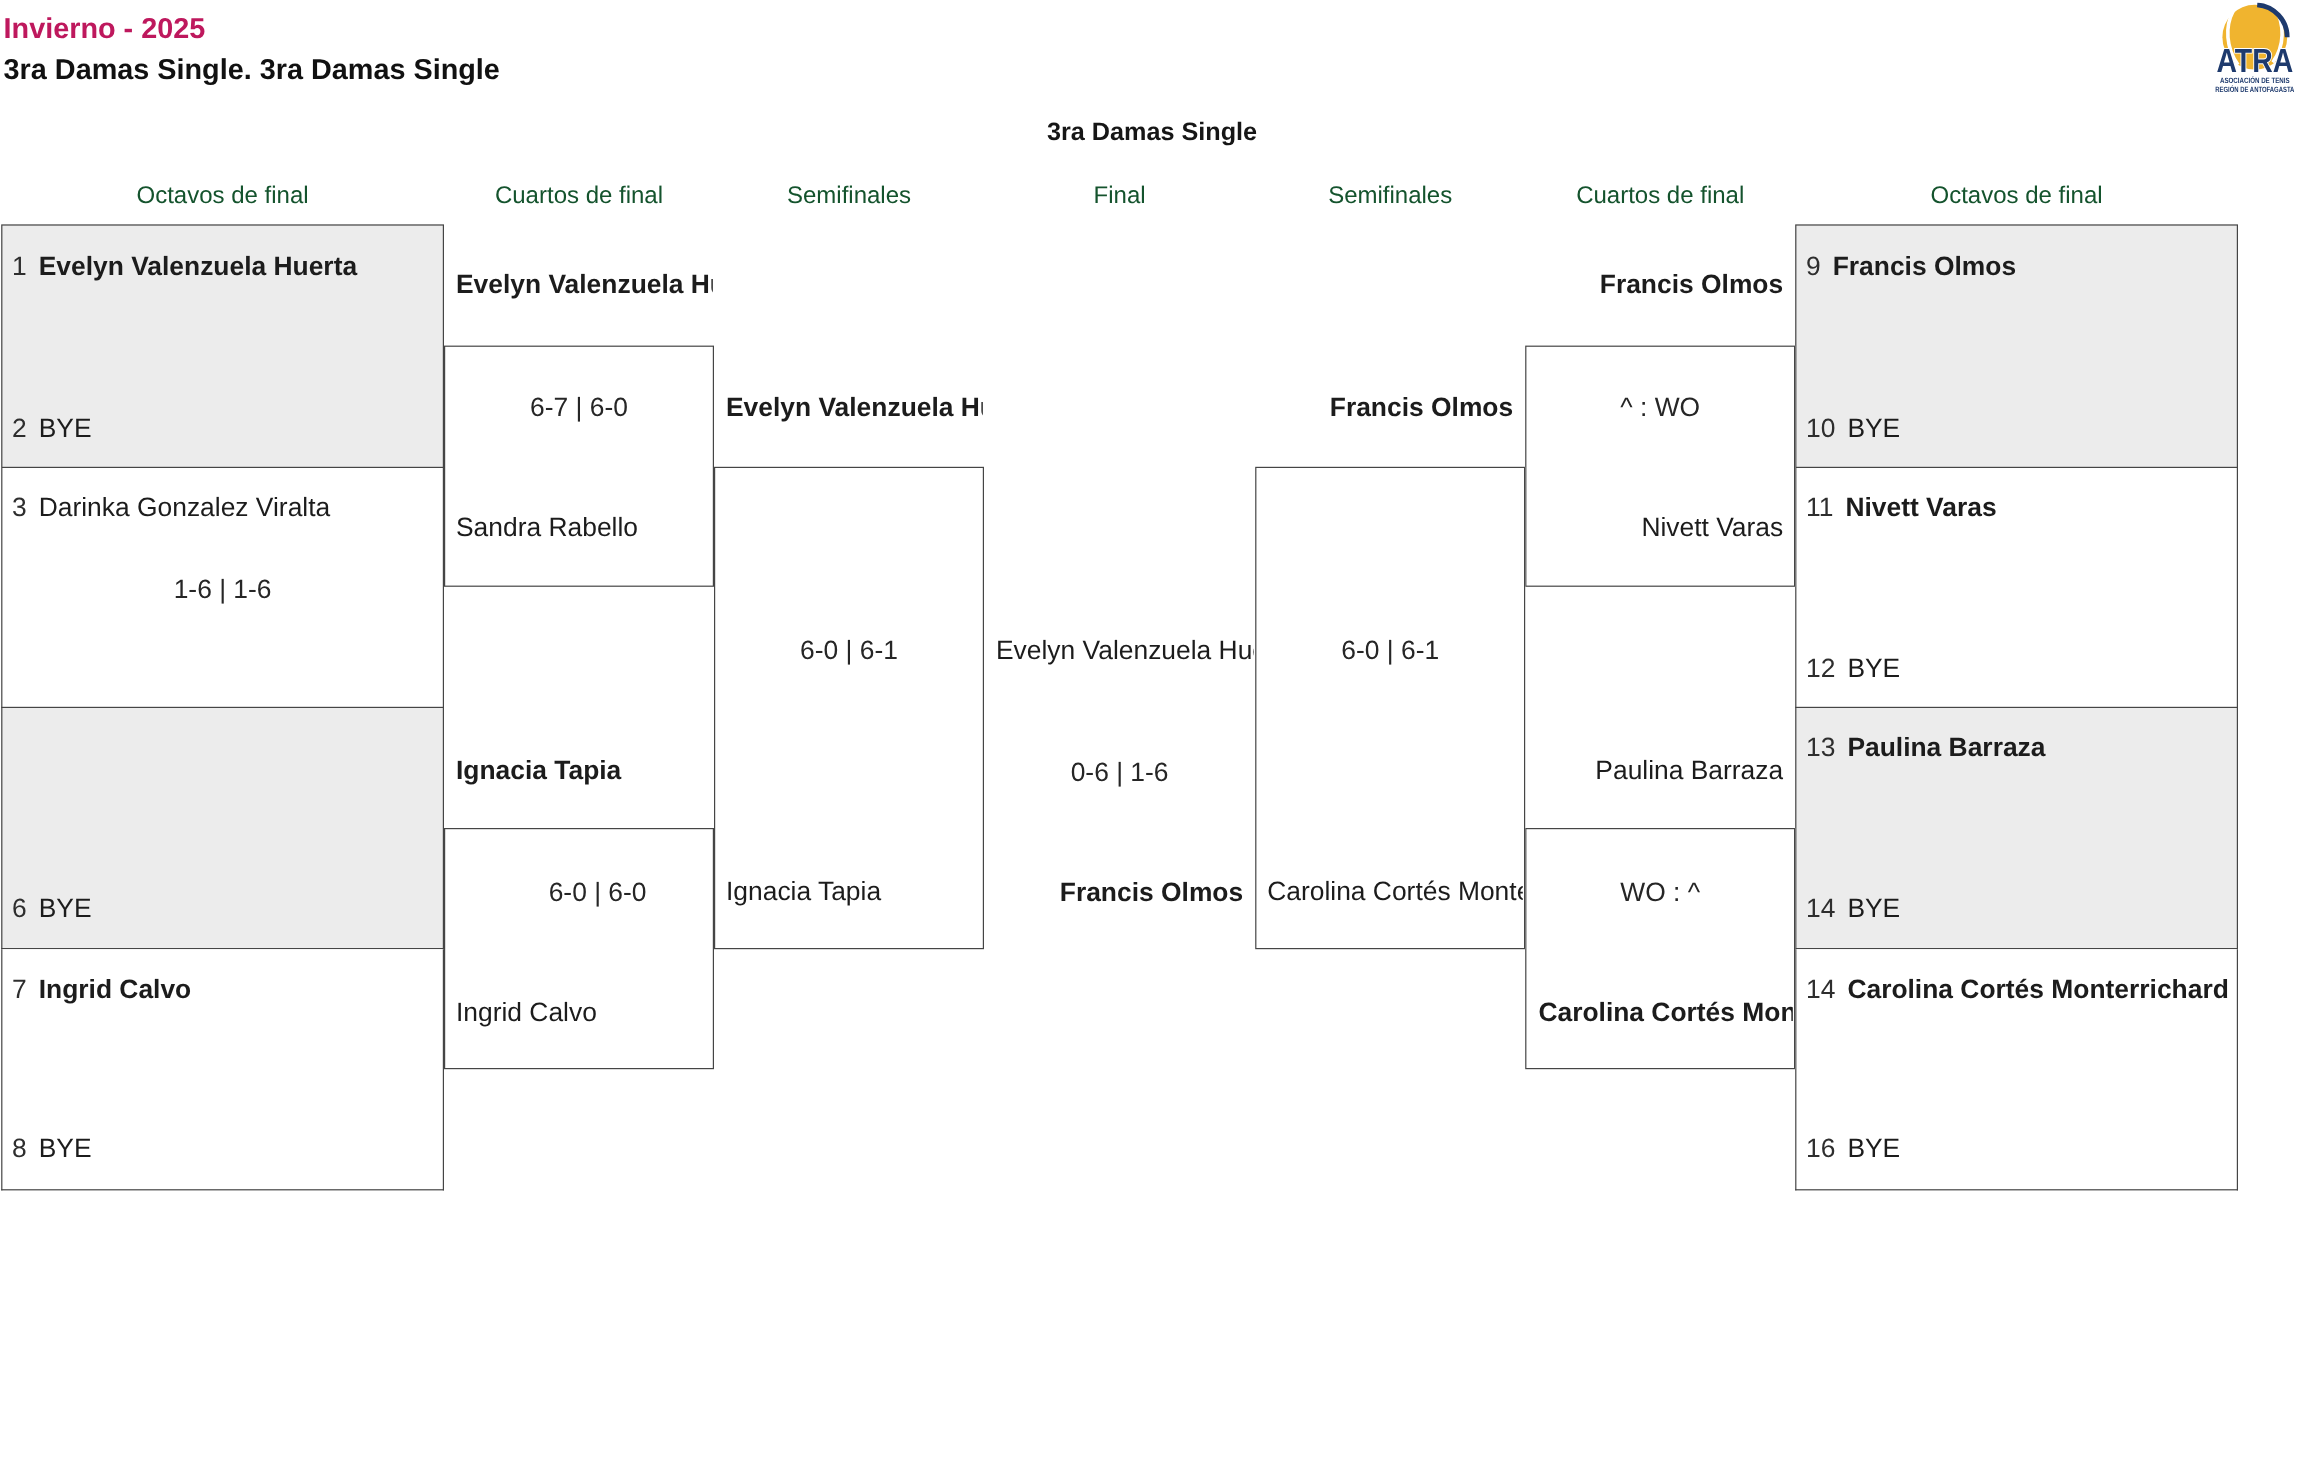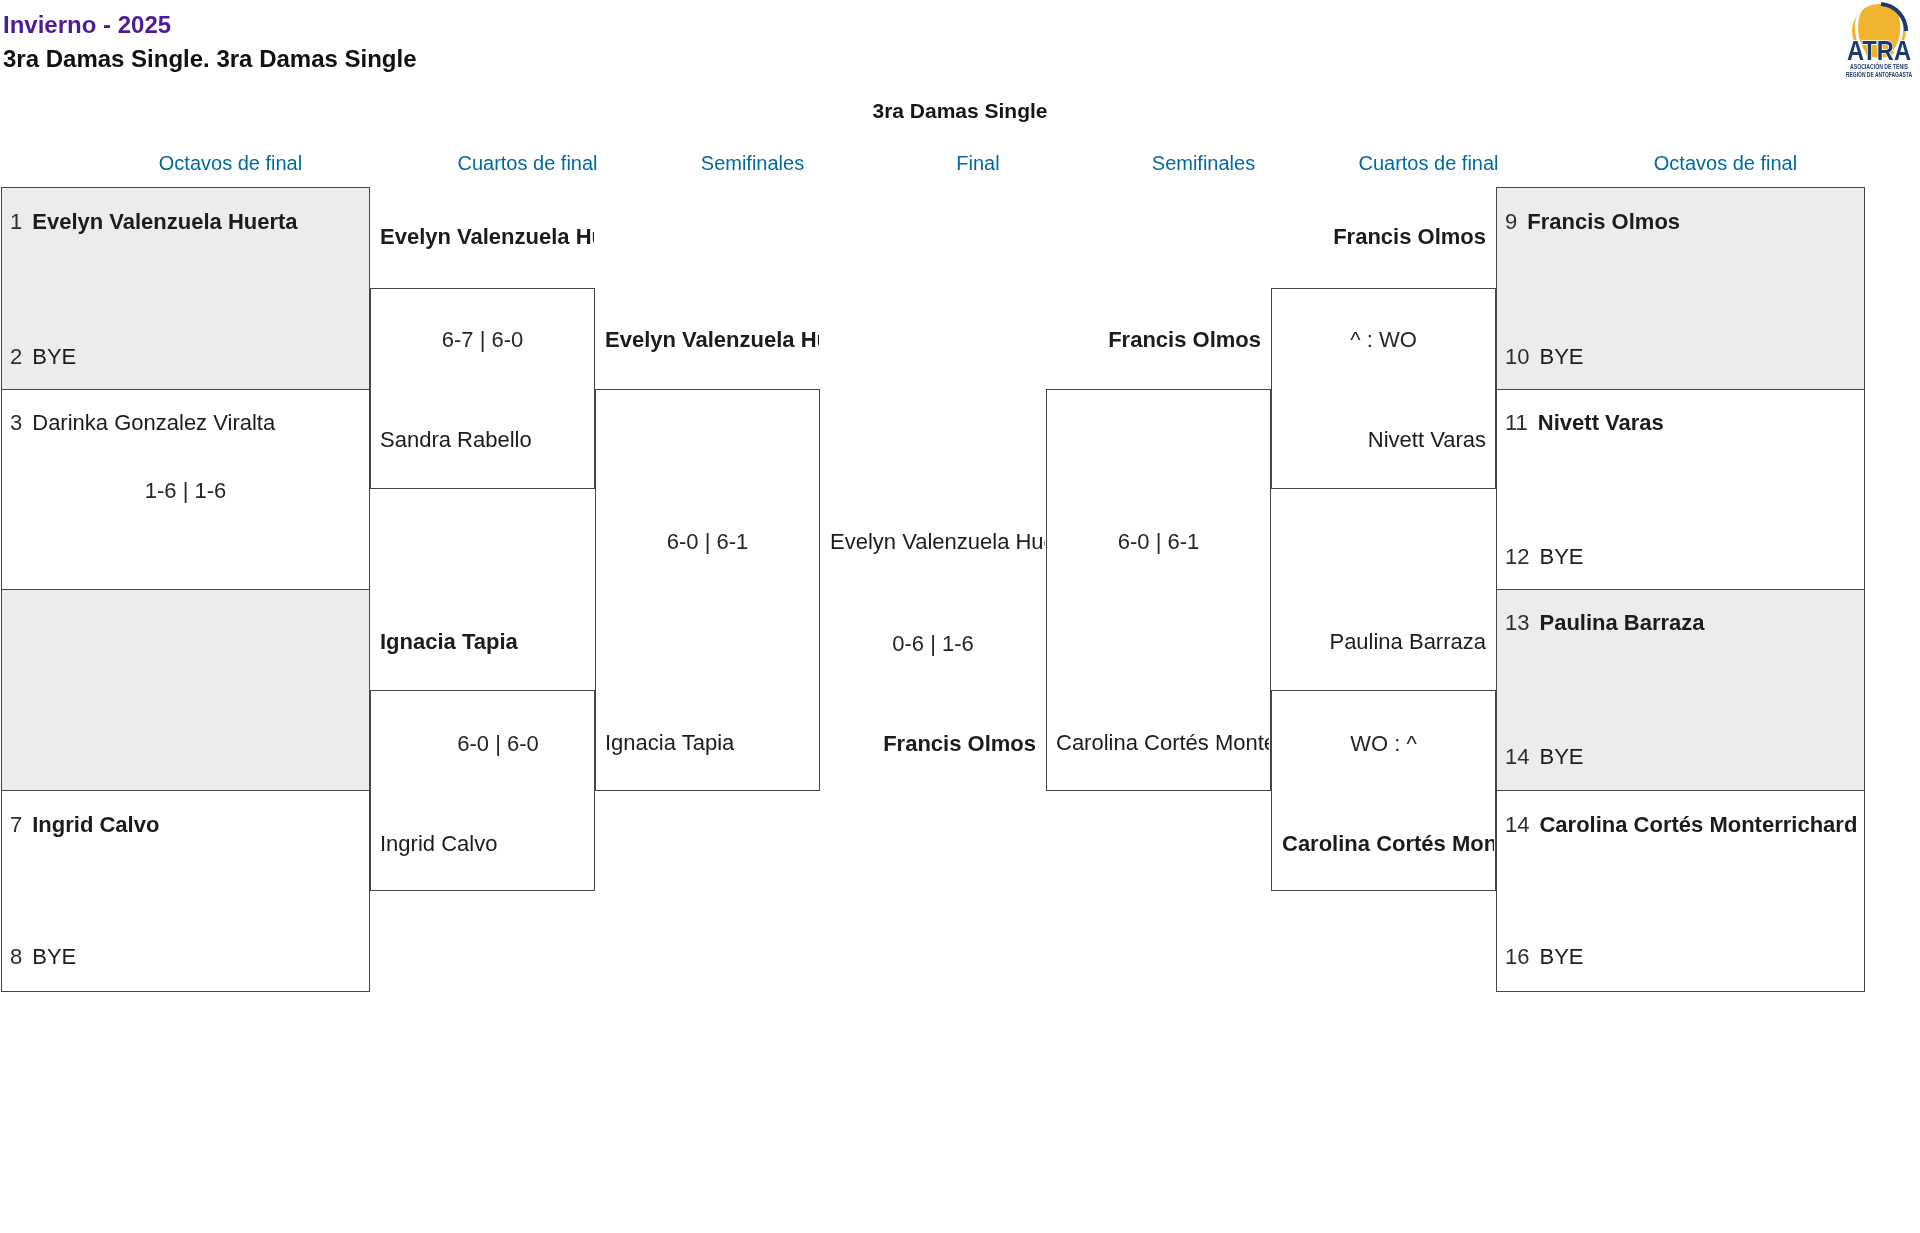--- a/index.html
+++ b/index.html
@@ -1,25 +1,25 @@
 <!DOCTYPE html>
 <html><head>
 <meta charset="utf-8">
 <style>
   html,body{margin:0;padding:0;background:#fff;}
   .stage{position:relative;width:1920px;height:1233px;background:#ffffff;overflow:hidden;
          font-family:"Liberation Sans", sans-serif;color:#1c1c1c;}
   .t1{position:absolute;left:3px;top:9px;height:32px;line-height:32px;
-      font-size:24px;font-weight:700;color:#4c1d95;}
+      font-size:24px;font-weight:700;color:#be185d;}
   .t2{position:absolute;left:3px;top:43px;height:32px;line-height:32px;
       font-size:24px;font-weight:700;color:#111;}
   .btitle{position:absolute;left:0;top:96px;width:1920px;height:30px;line-height:30px;
       text-align:center;font-size:21px;font-weight:700;color:#161616;}
   .hdr{position:absolute;top:148px;height:30px;line-height:30px;font-size:20px;
-      font-weight:500;text-align:center;color:#0369a1;padding-left:45px;}
+      font-weight:500;text-align:center;color:#14532d;}
   .box{position:absolute;border:1px solid #454545;box-sizing:border-box;background:#fff;}
   .box.gray{background:#ececec;}
   .box.nt{border-top:none;}
   .slot{position:absolute;height:30px;line-height:30px;font-size:22px;white-space:nowrap;
       overflow:hidden;color:#1c1c1c;}
   .slot.r{text-align:right;}
   .seed{margin-right:10px;color:#2e2e2e;font-weight:400;}
   .b{font-weight:700;}
   .score{position:absolute;height:30px;line-height:30px;font-size:22px;text-align:center;
       color:#262626;white-space:nowrap;}
@@ -74,20 +74,23 @@
   <div class="slot" style="left:10px;top:207px;width:352px">
     <span class="seed">1</span><span class="b">Evelyn Valenzuela Huerta</span>
   </div>
   <div class="slot" style="left:10px;top:342px;width:352px">
     <span class="seed">2</span><span>BYE</span>
   </div>
   <div class="slot" style="left:10px;top:408px;width:352px">
     <span class="seed">3</span><span>Darinka Gonzalez Viralta</span>
   </div>
   <div class="score" style="left:1px;top:476px;width:369px">1-6 | 1-6</div>
+  <div class="slot" style="left:10px;top:742px;width:352px">
+    <span class="seed">6</span><span>BYE</span>
+  </div>
   <div class="slot" style="left:10px;top:810px;width:352px">
     <span class="seed">7</span><span class="b">Ingrid Calvo</span>
   </div>
   <div class="slot" style="left:10px;top:942px;width:352px">
     <span class="seed">8</span><span>BYE</span>
   </div>
 
   <div class="slot" style="left:1505px;top:207px;width:352px">
     <span class="seed">9</span><span class="b">Francis Olmos</span>
   </div>

